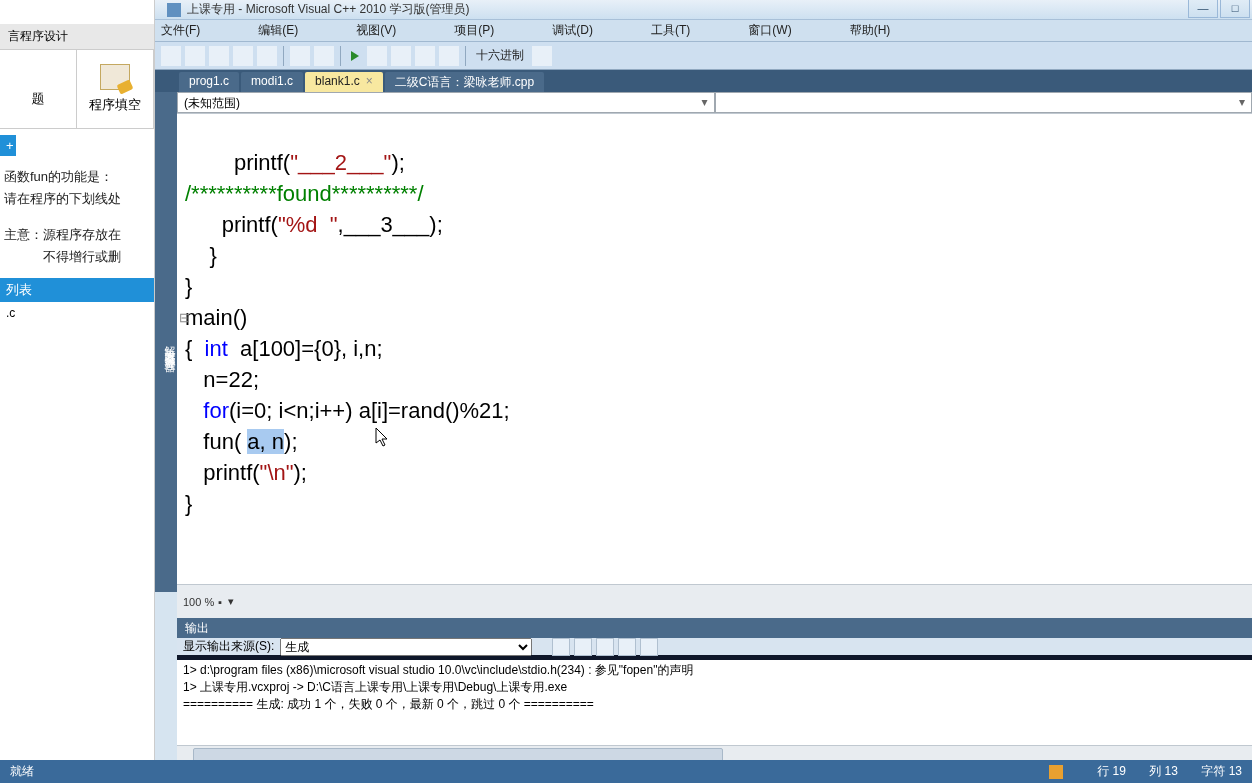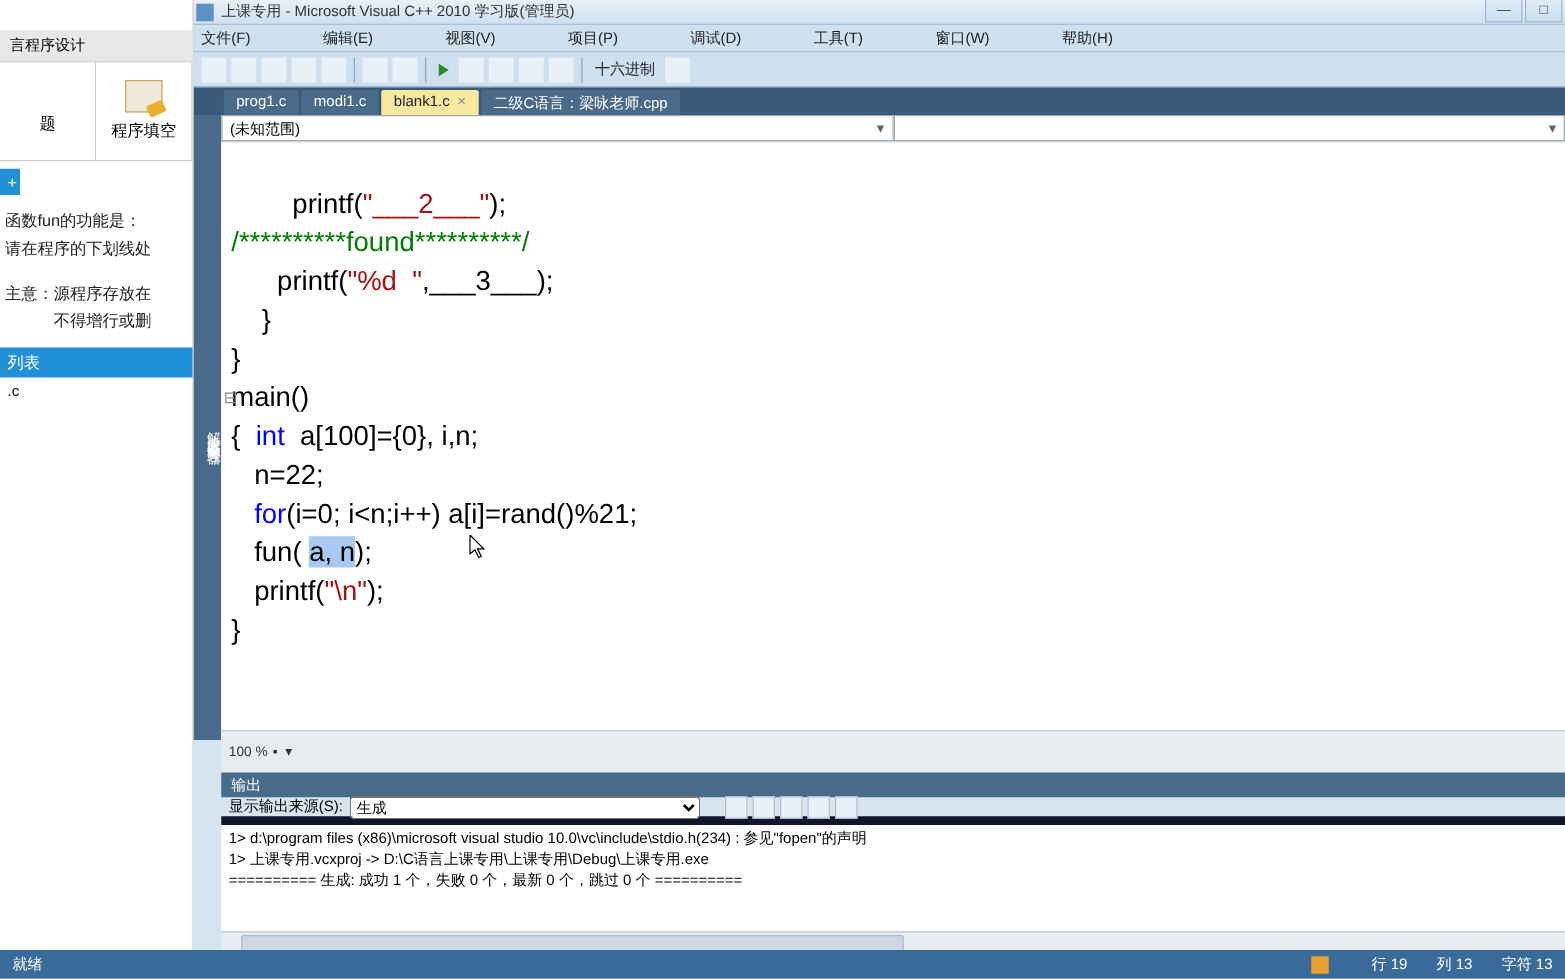--- a/index.html
+++ b/index.html
@@ -12,21 +12,21 @@
 .tab-cell.active { background: #fff; }
 .tab-icon { width: 30px; height: 26px; margin: 0 auto 6px; background: #f0e8d8; border: 1px solid #c4a860; position: relative; }
 .tab-icon::after { content: ''; position: absolute; right: -3px; bottom: -3px; width: 14px; height: 10px; background: #e8b030; border-radius: 2px; transform: rotate(-25deg); }
 .blue-btn { background: #2090d8; color: #fff; font-size: 13px; padding: 3px 6px; display: inline-block; margin: 6px 0 0 0; width: 16px; text-align: center; }
 .left-text { padding: 10px 4px; font-size: 13px; line-height: 1.7; color: #222; }
 .left-list-hdr { background: #2090d8; color: #fff; font-size: 13px; padding: 3px 6px; }
 .left-list-item { padding: 4px 6px; font-size: 12px; }
 
 .main-area { position: absolute; left: 155px; top: 0; right: 0; height: 773px; }
 
-.title-bar { height: 20px; background: linear-gradient(#e8f0f8, #cde0f0); display: flex; align-items: center; padding: 0 2px; font-size: 12px; color: #333; border-bottom: 1px solid #a8c0d8; }
+.title-bar { height: 20px; background: linear-gradient(#e8f0f8, #cde0f0); display: flex; align-items: center; padding: 0 12px; font-size: 12px; color: #333; border-bottom: 1px solid #a8c0d8; }
 .title-bar .icon { width: 14px; height: 14px; background: #6090c0; margin-right: 6px; }
 .win-btns { position: absolute; right: 2px; top: 0; display: flex; }
 .win-btn { width: 30px; height: 18px; background: linear-gradient(#e0ecf6,#cde0f0); border: 1px solid #9ab8d8; border-top: none; margin-left: 2px; font-size: 11px; text-align: center; line-height: 16px; color: #2a4a6a; }
 
 .menu-bar { height: 22px; background: #cfe0ef; display: flex; align-items: center; padding: 0 6px; font-size: 12px; border-bottom: 1px solid #a0b8d0; gap: 48px; }
 .menu-item { margin-right: 10px; color: #222; cursor: pointer; }
 
 .toolbar { height: 28px; background: #cedff0; display: flex; align-items: center; padding: 0 4px; border-bottom: 1px solid #90a8c0; }
 .tb-btn { width: 20px; height: 20px; margin: 0 2px; background: #e8f0f8; border: 1px solid transparent; display: inline-block; }
 .tb-sep { width: 1px; height: 20px; background: #90a8c0; margin: 0 4px; }
@@ -48,22 +48,22 @@
 .kw-green { color: #008000; }
 .kw-blue { color: #0000ff; }
 .kw-red { color: #a31515; }
 .sel { background: #a8caf0; }
 .fold { color: #888; font-size: 13px; position: absolute; left: 2px; }
 
 .zoom-bar { position: absolute; left: 22px; right: 0; bottom: 155px; height: 34px; background: #e8ecf0; border-top: 1px solid #c0c8d0; font-size: 11px; padding: 2px 6px; color: #333; display:flex; align-items:center; }
 .zoom-bar::after { content: '▾'; margin-left: 6px; }
 
 .output-hdr { position: absolute; left: 22px; right: 0; bottom: 135px; height: 20px; background: #4a6a8a; color: #fff; font-size: 12px; padding: 2px 8px; }
-.output-toolbar { position: absolute; left: 22px; right: 0; bottom: 113px; height: 22px; background: #d8e4f0; display: flex; align-items: center; padding: 0 6px; font-size: 12px; border-bottom: 7px solid #0f172a; }
-.output-toolbar select { font-size: 12px; width: 280px; margin: 0 6px; }
+.output-toolbar { position: absolute; left: 22px; right: 0; bottom: 113px; height: 22px; background: #d8e4f0; display: flex; align-items: center; padding: 0 6px; font-size: 12px; border-bottom: 5px solid #0f172a; }
+.output-toolbar select { font-size: 12px; width: 252px; margin: 0 6px; }
 .out-btn { width: 18px; height: 18px; background: #e8f0f8; border: 1px solid #b0c0d0; margin: 0 2px; }
 
 .output-body { position: absolute; left: 22px; right: 0; bottom: 28px; height: 85px; background: #fff; font-family: "NSimSun", Consolas, monospace; font-size: 12px; padding: 2px 6px; color: #000; overflow: hidden; }
 .output-scroll { position: absolute; left: 22px; right: 0; bottom: 10px; height: 18px; background: #e8ecf0; border-top: 1px solid #c0c8d0; }
 .output-scroll .thumb { position: absolute; left: 16px; width: 530px; height: 14px; top: 2px; background: #cdd8e4; border: 1px solid #a8b8c8; border-radius: 2px; }
 
 .status-bar { position: absolute; left: 0; right: 0; bottom: 0; height: 23px; background: #3a6a9a; color: #fff; font-size: 12px; display: flex; align-items: center; padding: 0 10px; }
 .status-left { flex: 1; }
 .status-right span { margin-left: 20px; }
 .status-icon { width:14px; height:14px; background:#e8a030; margin-right:14px; display:inline-block; }

